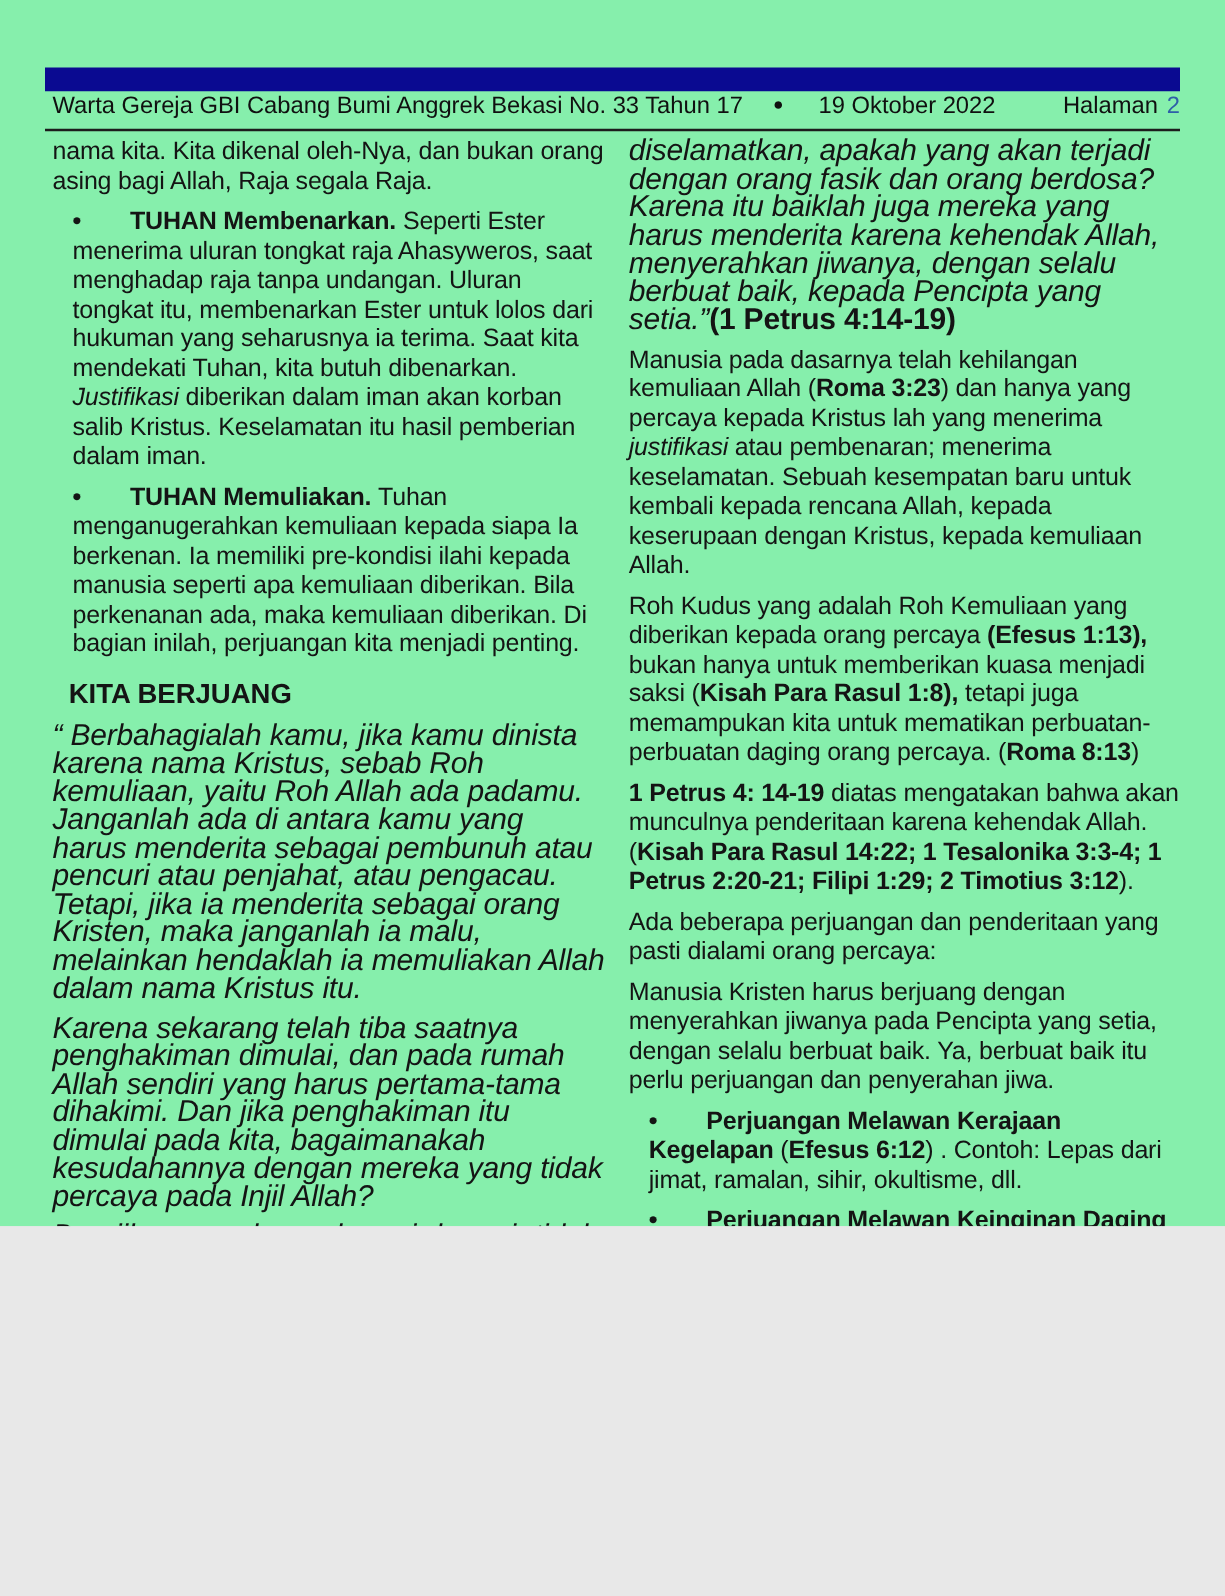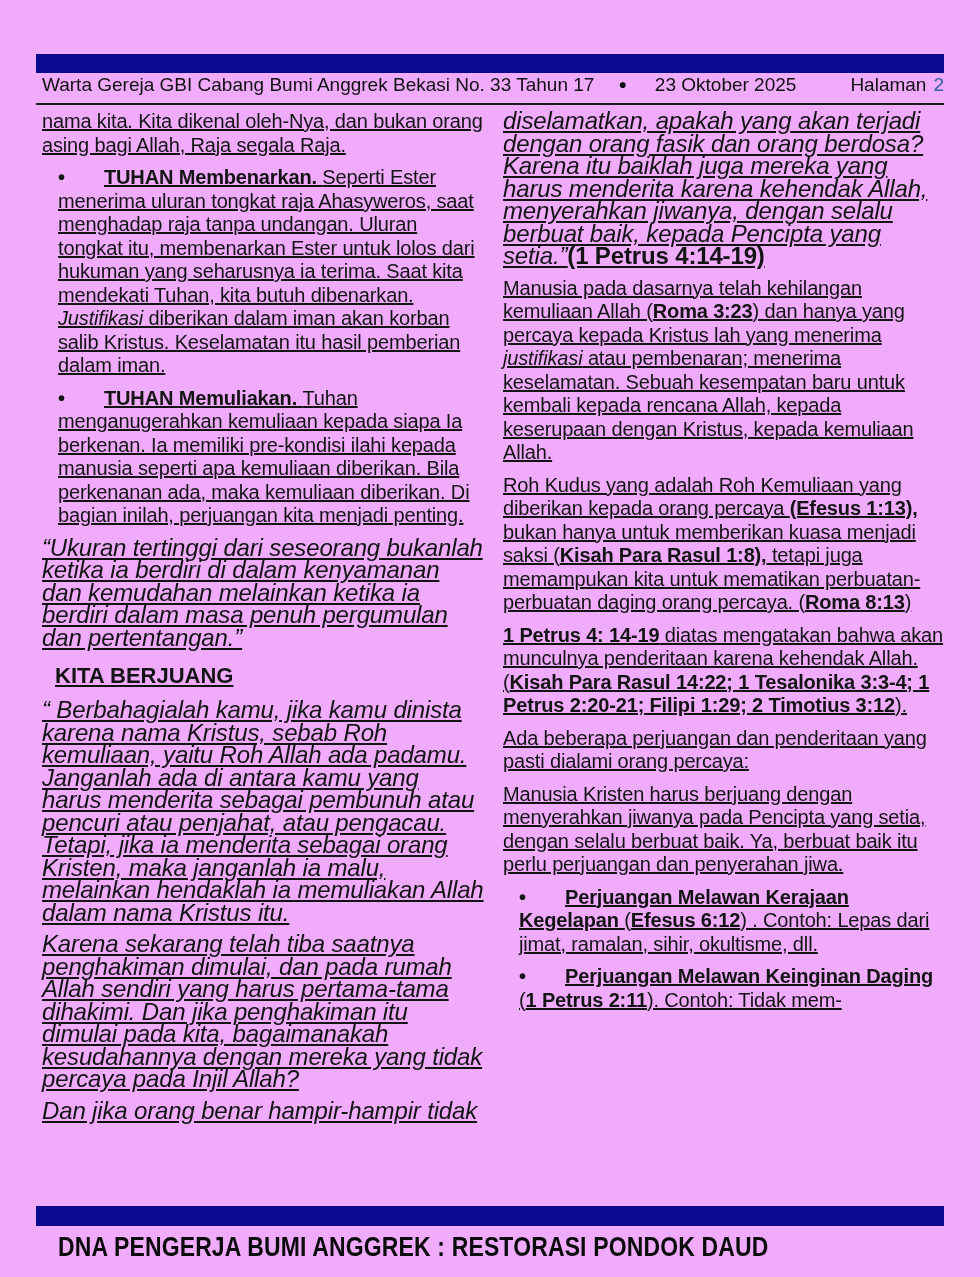--- a/index.html
+++ b/index.html
@@ -1,19 +1,19 @@
 <!DOCTYPE html>
 <html><head>
 <meta charset="utf-8">
 <style>
   html, body { margin:0; padding:0; background:#e8e8e8; }
   .page {
     position:relative;
-    width:980px; height:1277px;
-    background:#f0abfc;
+    width:980px; height:981px;
+    background:#86efac;
     font-family:"Liberation Sans", sans-serif;
     color:#141414;
     overflow:hidden;
     margin:0 auto;
   }
   .topbar {
     position:absolute; left:36px; top:54px;
     width:908px; height:19px;
     background:#0a0a91;
   }
@@ -33,21 +33,20 @@
   .columns {
     position:absolute; left:42px; top:110px;
     width:903px;
     display:flex; gap:19px;
   }
   .col { width:442px; }
   .block {
     margin:0 0 9px 0;
     font-size:20px; line-height:23.5px;
     letter-spacing:-0.15px;
-    text-decoration:underline;
   }
   .block.quote { font-size:24px; line-height:22.5px; }
   .block.heading {
     font-size:22px; line-height:24px;
     margin:15px 0 11px 13px; letter-spacing:0;
   }
   .block.bullet { margin-top:4px;margin-left:16px; }
   .dot { display:inline-block; width:46px; font-weight:bold; }
   .run-n { font-weight:normal; font-style:normal; }
   .run-b { font-weight:bold; }
@@ -68,32 +67,31 @@
 </head>
 <body>
 
 <div class="page">
 
   <div class="topbar"></div>
 
   <div class="header-row">
     <span>Warta Gereja GBI Cabang Bumi Anggrek Bekasi No. 33  Tahun 17</span>
     <span class="h-sep">●</span>
-    <span>23 Oktober 2025</span>
+    <span>19 Oktober 2022</span>
     <span class="h-page"><span>Halaman</span><span class="page-num">2</span></span>
   </div>
 
   <div class="rule"></div>
 
   <div class="columns">
     <div class="col">
         <div class="block p"><span class="run-n">nama kita. Kita dikenal oleh-Nya, dan bukan orang asing bagi Allah, Raja segala Raja.</span></div>
         <div class="block bullet"><span class="dot">•</span><span class="run-b">TUHAN Membenarkan. </span><span class="run-n">Seperti Ester menerima uluran tongkat raja Ahasyweros, saat menghadap raja tanpa undangan. Uluran tongkat itu, membenarkan Ester untuk lolos dari hukuman yang seharusnya ia terima. Saat kita mendekati Tuhan, kita butuh dibenarkan. </span><span class="run-i">Justifikasi</span><span class="run-n"> diberikan dalam iman akan korban salib Kristus. Keselamatan itu hasil pemberian dalam iman.</span></div>
         <div class="block bullet"><span class="dot">•</span><span class="run-b">TUHAN Memuliakan. </span><span class="run-n"> Tuhan menganugerahkan kemuliaan kepada siapa Ia berkenan. Ia memiliki pre-kondisi ilahi kepada manusia seperti apa kemuliaan diberikan. Bila perkenanan ada, maka kemuliaan diberikan. Di bagian inilah, perjuangan kita menjadi penting.</span></div>
-        <div class="block quote"><span class="run-i">“Ukuran tertinggi dari seseorang bukanlah ketika ia berdiri di dalam kenyamanan dan kemudahan  melainkan ketika ia berdiri dalam masa penuh pergumulan dan pertentangan.”</span></div>
         <div class="block heading"><span class="run-b">KITA BERJUANG</span></div>
         <div class="block quote"><span class="run-i">“ Berbahagialah kamu, jika kamu dinista karena nama Kristus, sebab Roh kemuliaan, yaitu Roh Allah ada padamu. Janganlah ada di antara kamu yang harus menderita sebagai pembunuh atau pencuri atau penjahat, atau pengacau. Tetapi, jika ia menderita sebagai orang Kristen, maka janganlah ia malu, melainkan hendaklah ia memuliakan Allah dalam nama Kristus itu.</span></div>
         <div class="block quote"><span class="run-i">Karena sekarang telah tiba saatnya penghakiman dimulai, dan pada rumah Allah sendiri yang harus pertama-tama dihakimi. Dan jika penghakiman itu dimulai pada kita, bagaimanakah kesudahannya dengan mereka yang tidak percaya pada Injil Allah?</span></div>
         <div class="block quote"><span class="run-i">Dan jika orang benar hampir-hampir tidak</span></div>
       </div>
     <div class="col">
         <div class="block quote"><span class="run-i">diselamatkan, apakah yang akan terjadi dengan orang fasik dan orang berdosa?  Karena itu baiklah juga mereka yang harus menderita karena kehendak Allah, menyerahkan jiwanya, dengan selalu berbuat baik, kepada Pencipta yang setia.”</span><span class="run-b">(1 Petrus 4:14-19)</span></div>
         <div class="block p"><span class="run-n">Manusia pada dasarnya telah kehilangan kemuliaan Allah (</span><span class="run-b">Roma 3:23</span><span class="run-n">) dan hanya yang percaya kepada Kristus lah yang menerima </span><span class="run-i">justifikasi</span><span class="run-n"> atau pembenaran; menerima keselamatan. Sebuah kesempatan baru untuk kembali kepada rencana Allah, kepada keserupaan dengan Kristus, kepada kemuliaan Allah.</span></div>
         <div class="block p"><span class="run-n">Roh Kudus yang adalah Roh Kemuliaan yang diberikan kepada orang percaya </span><span class="run-b">(Efesus 1:13),</span><span class="run-n"> bukan hanya untuk memberikan kuasa menjadi saksi (</span><span class="run-b">Kisah Para Rasul 1:8),</span><span class="run-n"> tetapi juga memampukan kita untuk mematikan perbuatan-perbuatan daging orang percaya. (</span><span class="run-b">Roma 8:13</span><span class="run-n">)</span></div>
         <div class="block p"><span class="run-b">1 Petrus 4: 14-19</span><span class="run-n"> diatas mengatakan bahwa akan munculnya penderitaan karena kehendak Allah. (</span><span class="run-b">Kisah Para Rasul 14:22; 1 Tesalonika 3:3-4; 1 Petrus 2:20-21; Filipi 1:29; 2 Timotius 3:12</span><span class="run-n">).</span></div>

